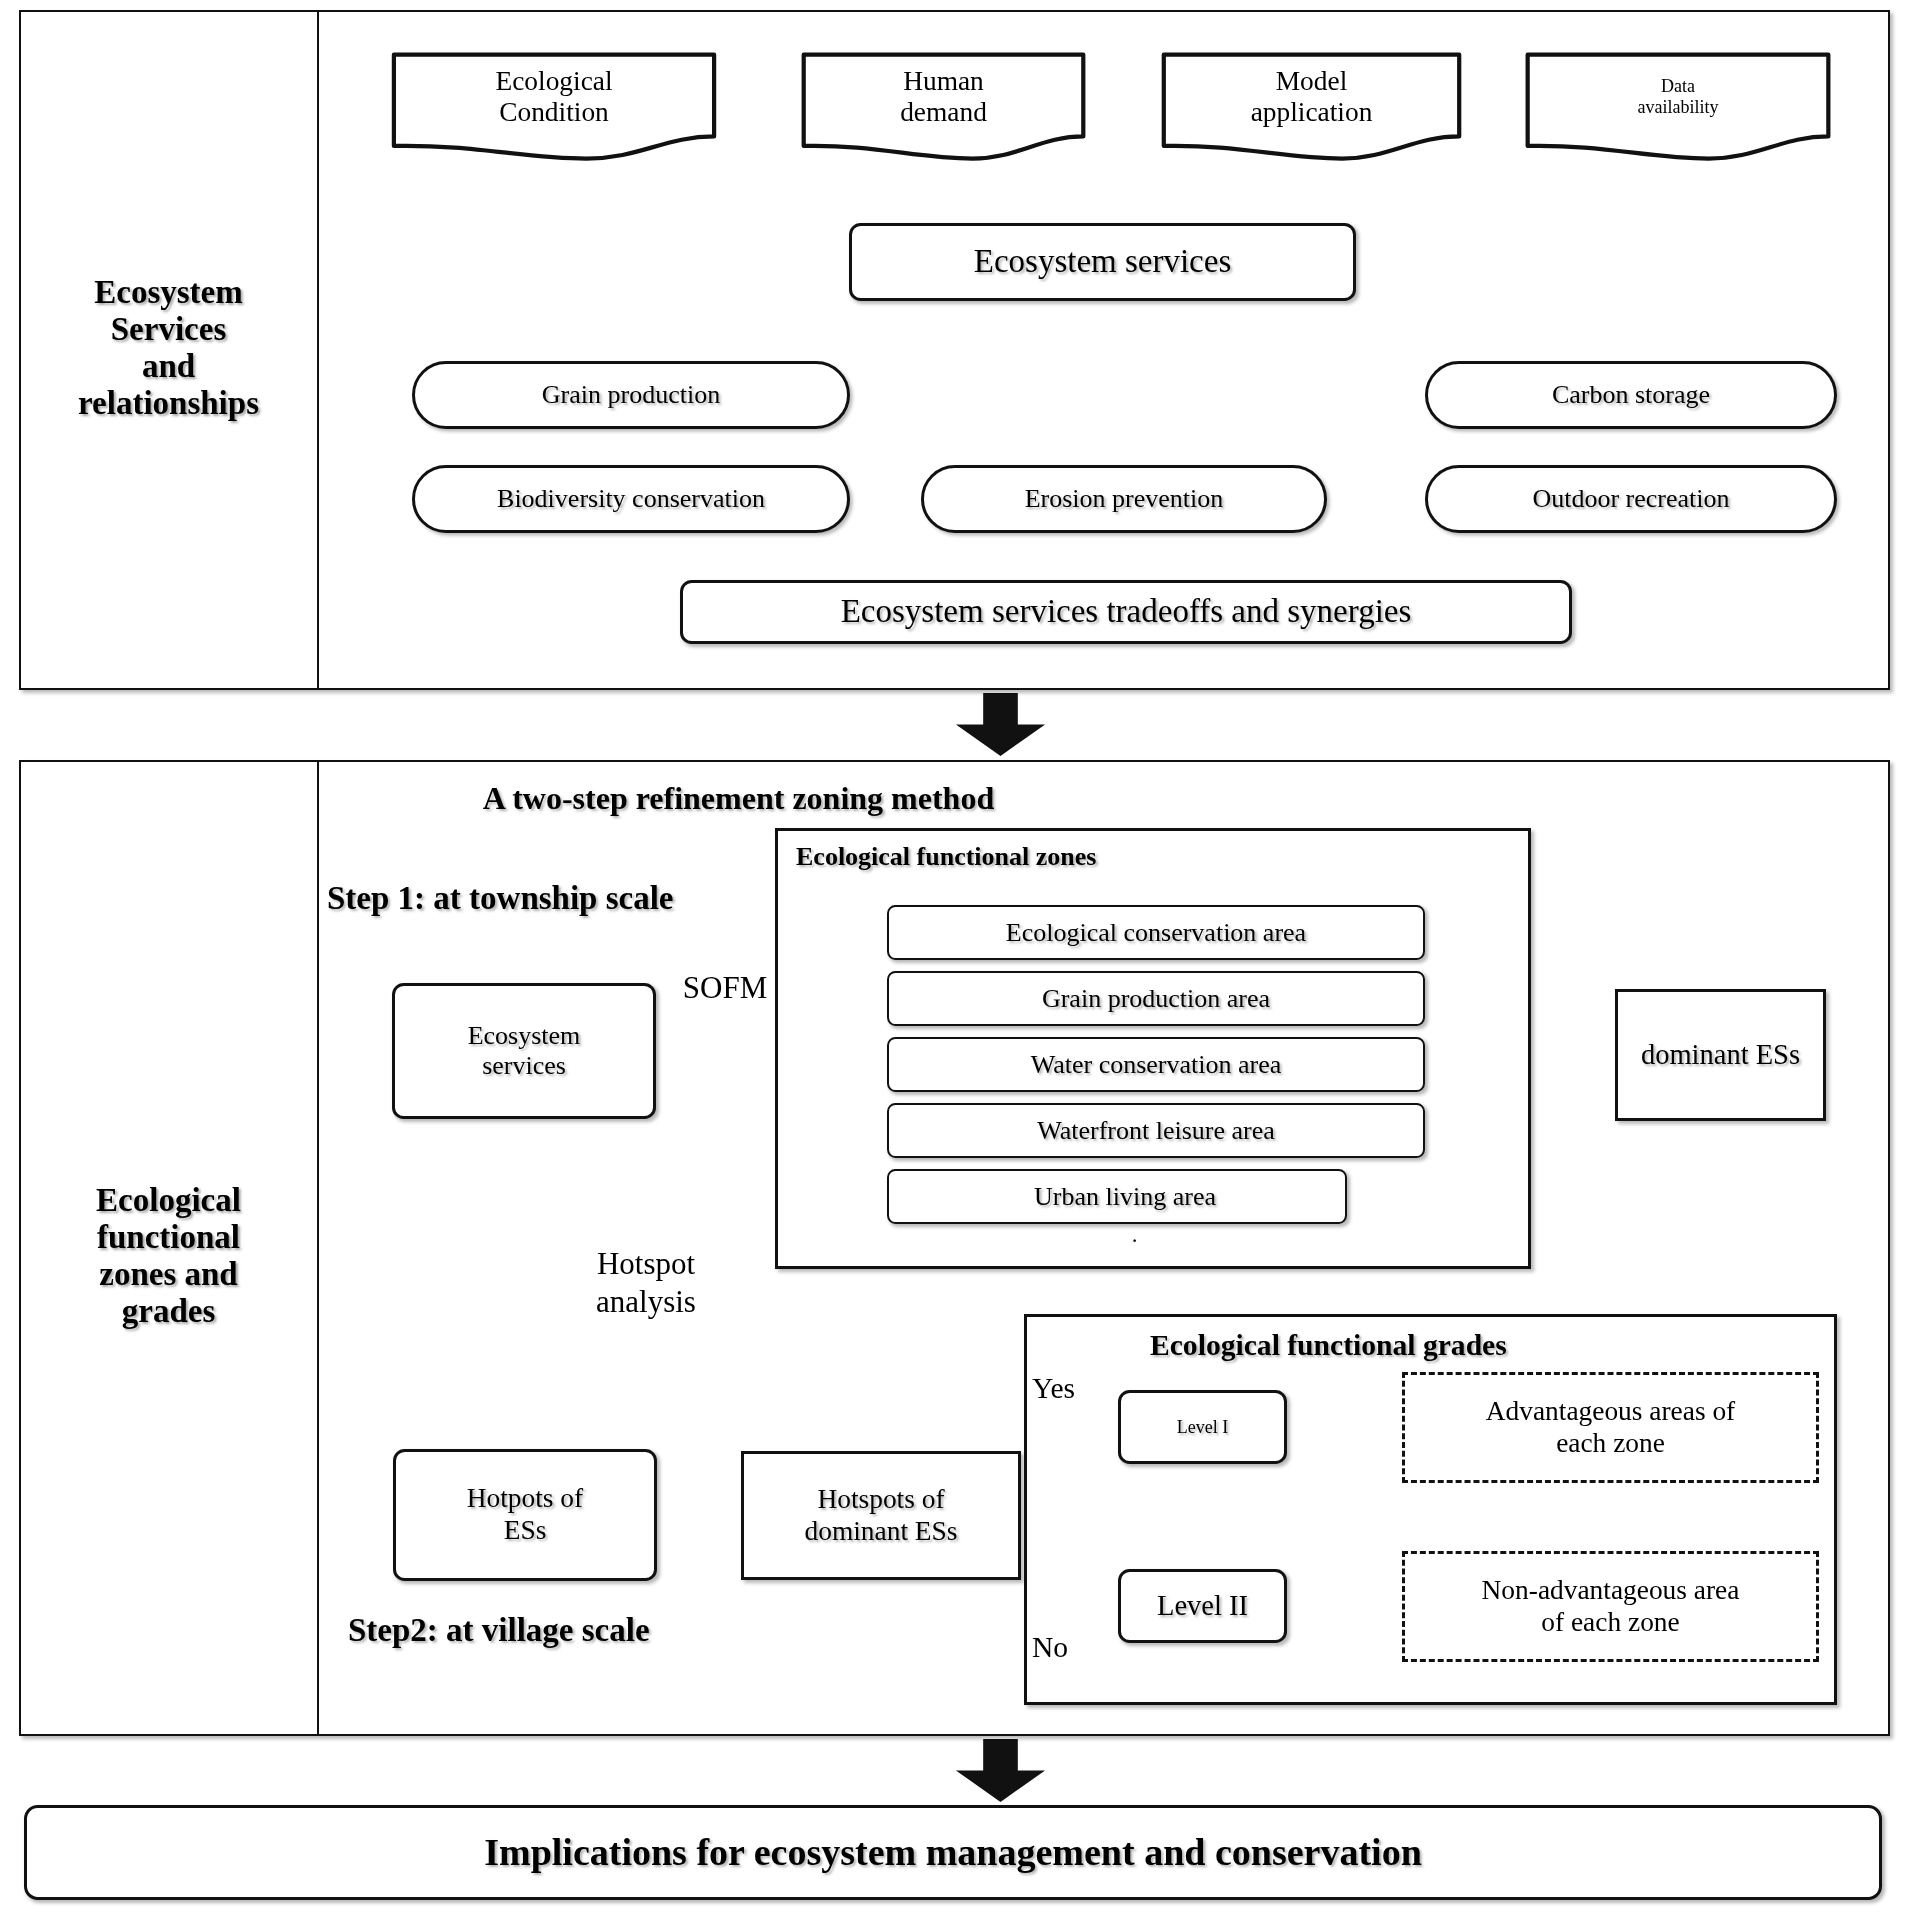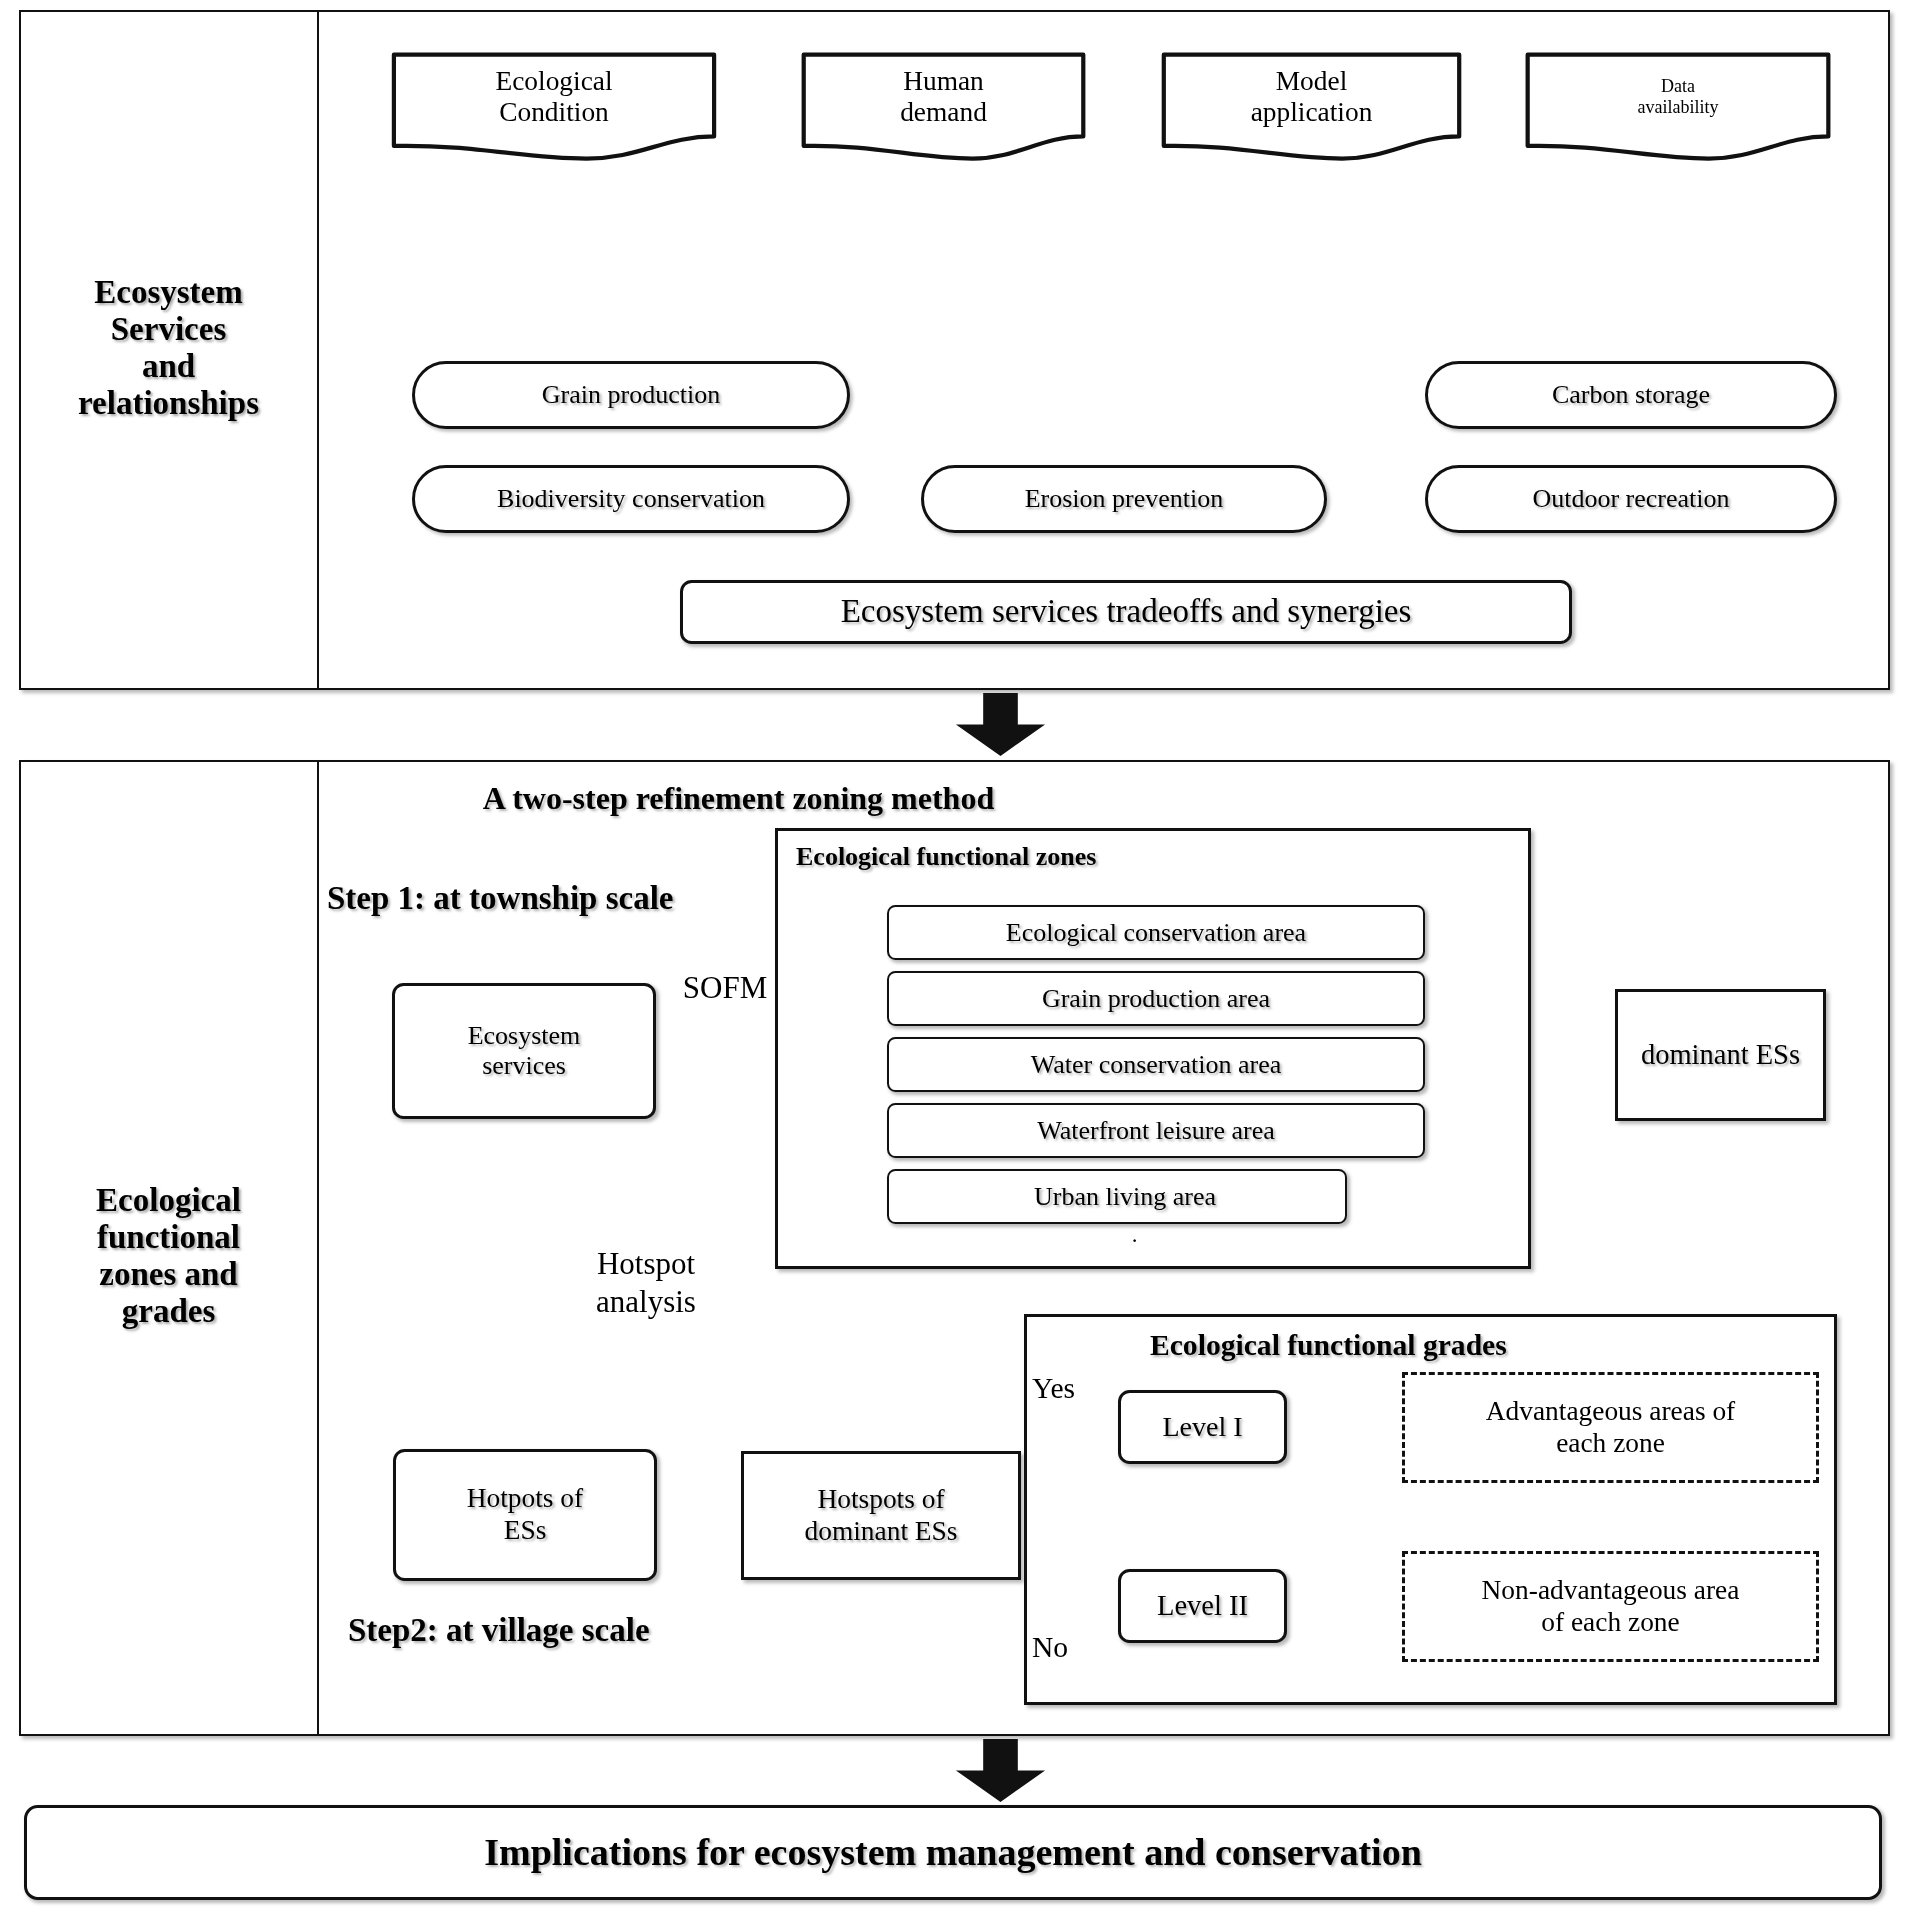--- a/index.html
+++ b/index.html
@@ -149,20 +149,23 @@
   <div class="docbox" style="left:1525px;top:52px;width:306px;height:115px;">
     <svg width="306" height="115" viewBox="0 0 580 218" style="position:absolute;left:0;top:0;">
       <path d="M5,5 H575 V160 C488,160 440,202 348,202 C236,202 150,175 5,178 Z" fill="#ffffff" stroke="#111" stroke-width="8" stroke-linejoin="round"></path>
     </svg>
     <div class="doctext" style="height:90px;font-size:18px;">
       <span>Data</span>
       <span>availability</span>
     </div>
   </div>
 
+  <div class="node rrect shadow" style="left:849px;top:223px;width:507px;height:78px;font-size:33px;">
+    <span class="txt-shadow">Ecosystem services</span>
+  </div>
 
   <div class="node stadium shadow" style="left:412px;top:361px;width:438px;height:68px;font-size:26px;">
     <span class="txt-shadow">Grain production</span>
   </div>
   <div class="node stadium shadow" style="left:1425px;top:361px;width:412px;height:68px;font-size:26px;">
     <span class="txt-shadow">Carbon storage</span>
   </div>
 
   <div class="node stadium shadow" style="left:412px;top:465px;width:438px;height:68px;font-size:26px;">
     <span class="txt-shadow">Biodiversity  conservation</span>
@@ -245,21 +248,21 @@
   </div>
 
   <div class="freelabel bold txt-shadow" style="left:348px;top:1612px;width:438px;font-size:33px;text-align:left;">Step2: at village scale</div>
 
   <div class="grades-frame shadow" style="left:1024px;top:1314px;width:813px;height:391px;"></div>
   <div class="frame-title" style="left:1150px;top:1329px;font-size:29.6px;">Ecological functional grades</div>
 
   <div class="freelabel" style="left:1032px;top:1372px;width:84px;font-size:29.6px;text-align:left;">Yes</div>
   <div class="freelabel" style="left:1032px;top:1631px;width:84px;font-size:29.6px;text-align:left;">No</div>
 
-  <div class="node rrect shadow" style="left:1118px;top:1390px;width:169px;height:74px;font-size:28px;">
+  <div class="node rrect shadow" style="left:1118px;top:1390px;width:169px;height:74px;font-size:18px;">
     <span class="txt-shadow">Level I</span>
   </div>
   <div class="node rrect shadow" style="left:1118px;top:1569px;width:169px;height:74px;font-size:28.5px;">
     <span class="txt-shadow">Level II</span>
   </div>
 
   <div class="node dashbox" style="left:1402px;top:1372px;width:417px;height:111px;font-size:27.4px;flex-direction:column;">
     <span>Advantageous  areas of</span>
     <span>each zone</span>
   </div>

